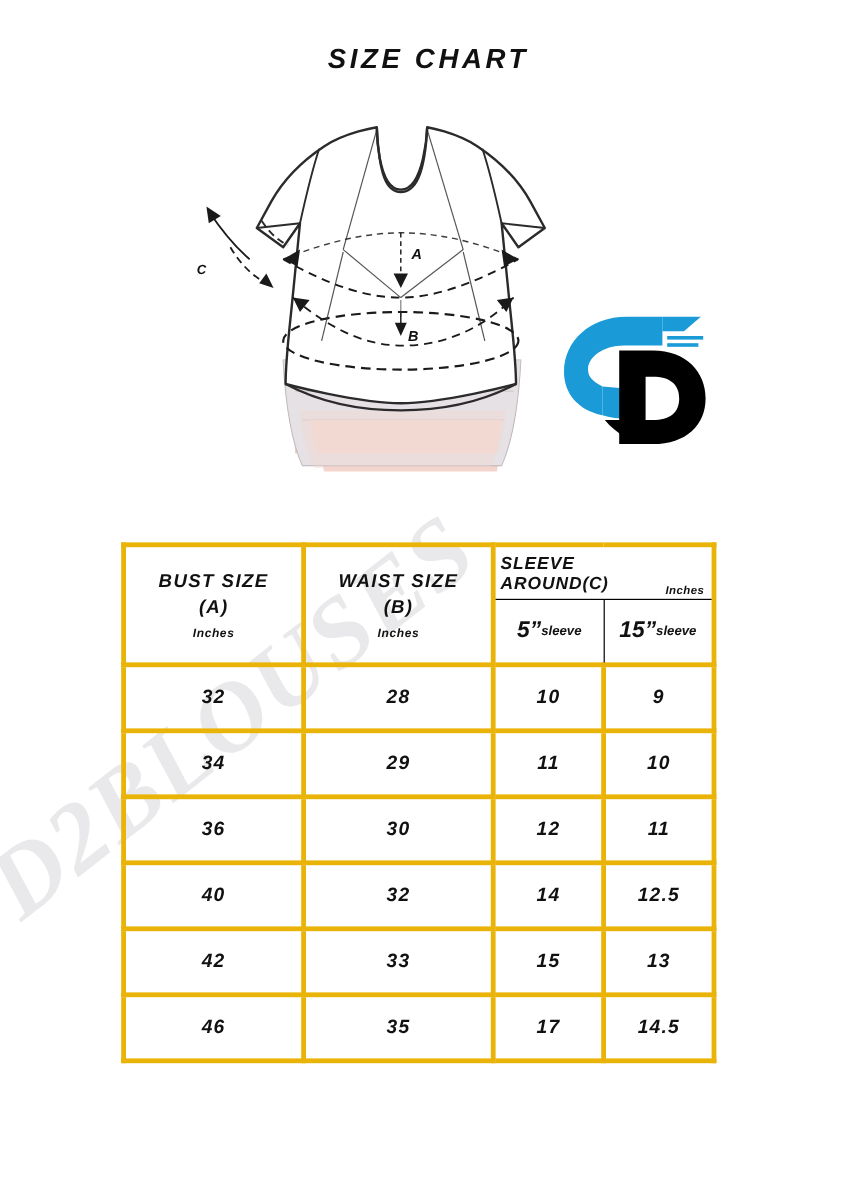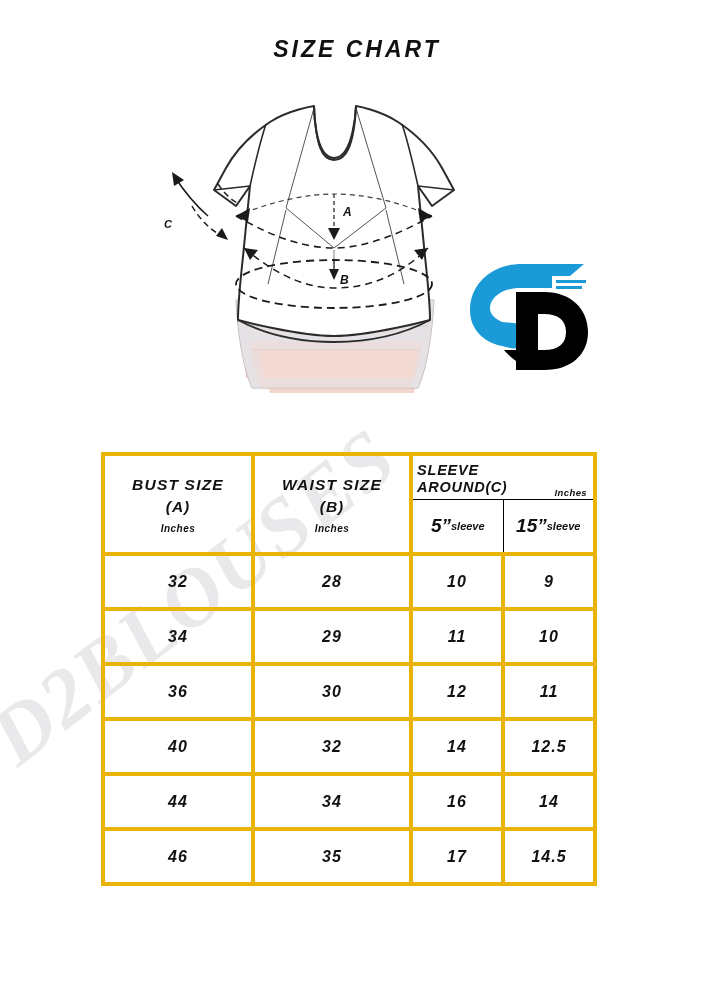--- a/index.html
+++ b/index.html
@@ -358,24 +358,24 @@
         <td class="data-cell">12</td>
         <td class="data-cell">11</td>
       </tr>
       <tr>
         <td class="data-cell">40</td>
         <td class="data-cell">32</td>
         <td class="data-cell">14</td>
         <td class="data-cell">12.5</td>
       </tr>
       <tr>
-        <td class="data-cell">44</td>
-        <td class="data-cell">34</td>
-        <td class="data-cell">16</td>
-        <td class="data-cell">14</td>
+        <td class="data-cell">42</td>
+        <td class="data-cell">33</td>
+        <td class="data-cell">15</td>
+        <td class="data-cell">13</td>
       </tr>
       <tr>
         <td class="data-cell">46</td>
         <td class="data-cell">35</td>
         <td class="data-cell">17</td>
         <td class="data-cell">14.5</td>
       </tr>
     </tbody>
   </table>
 

